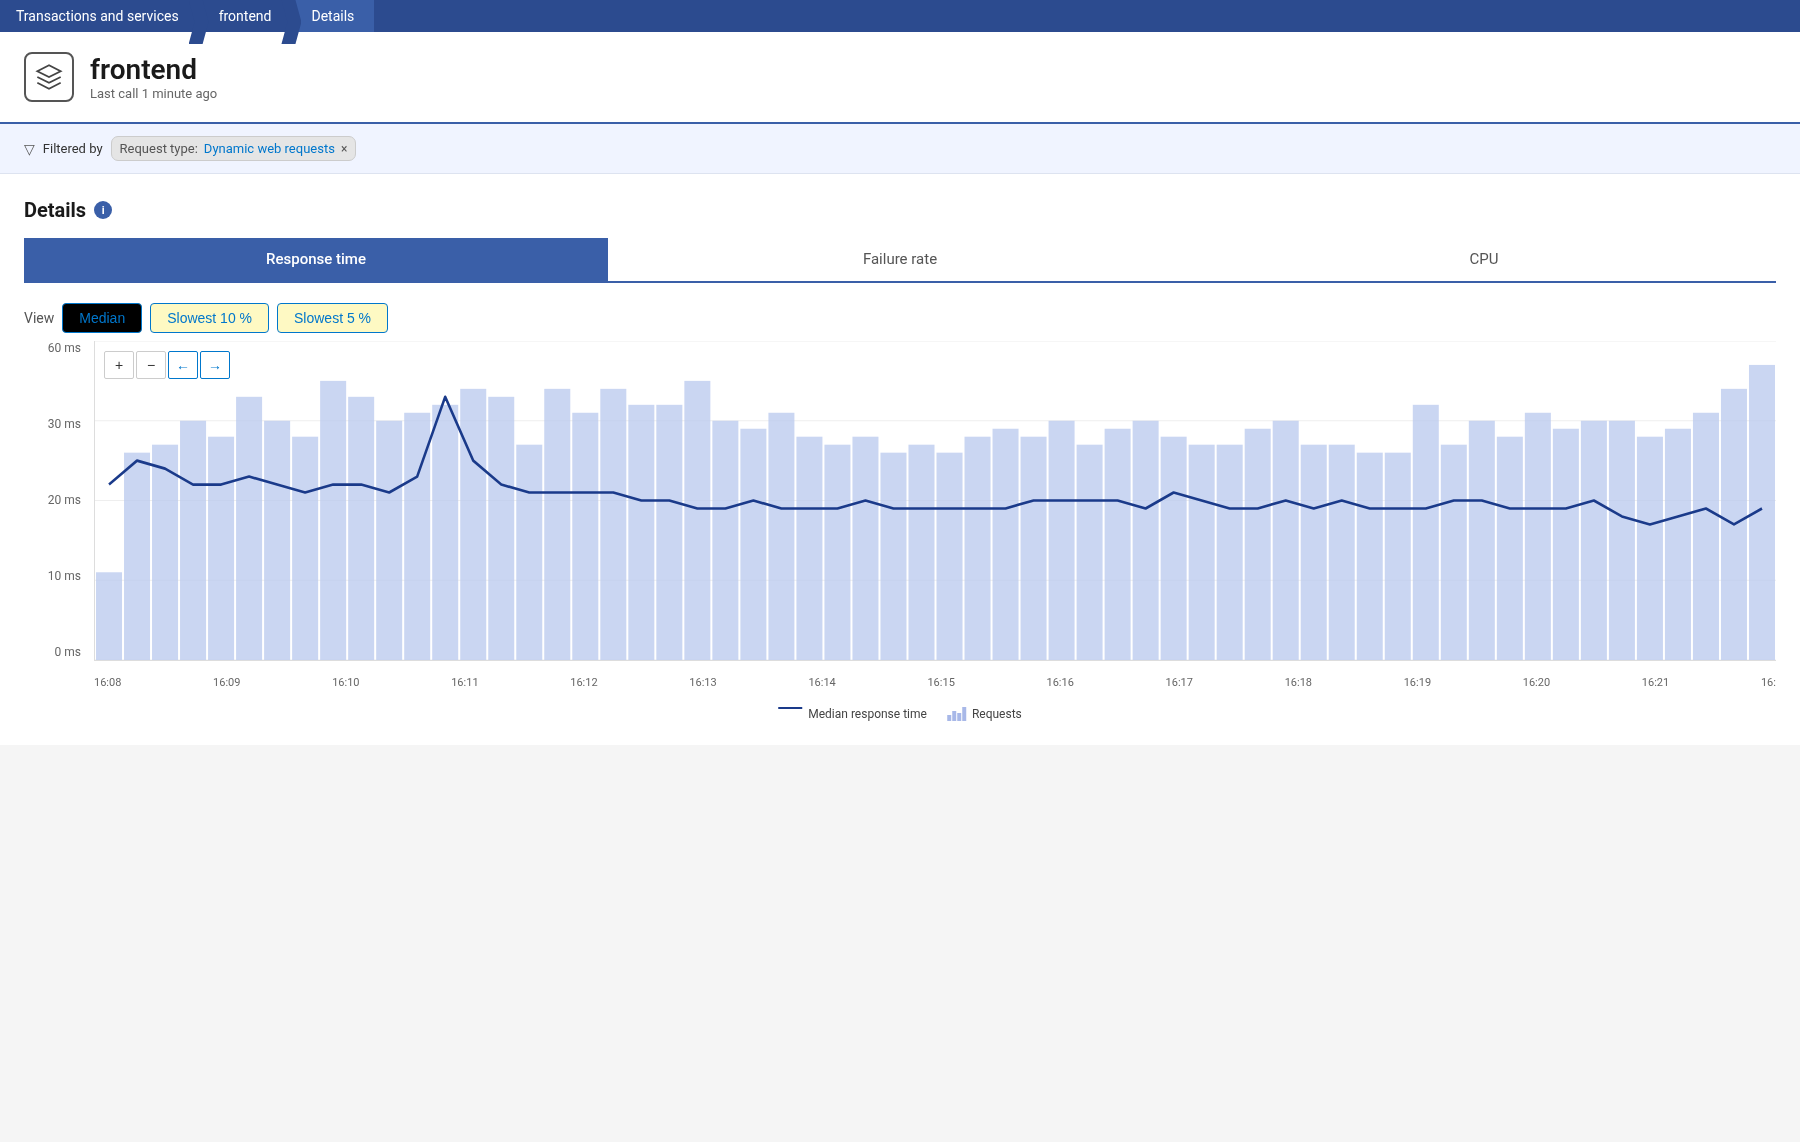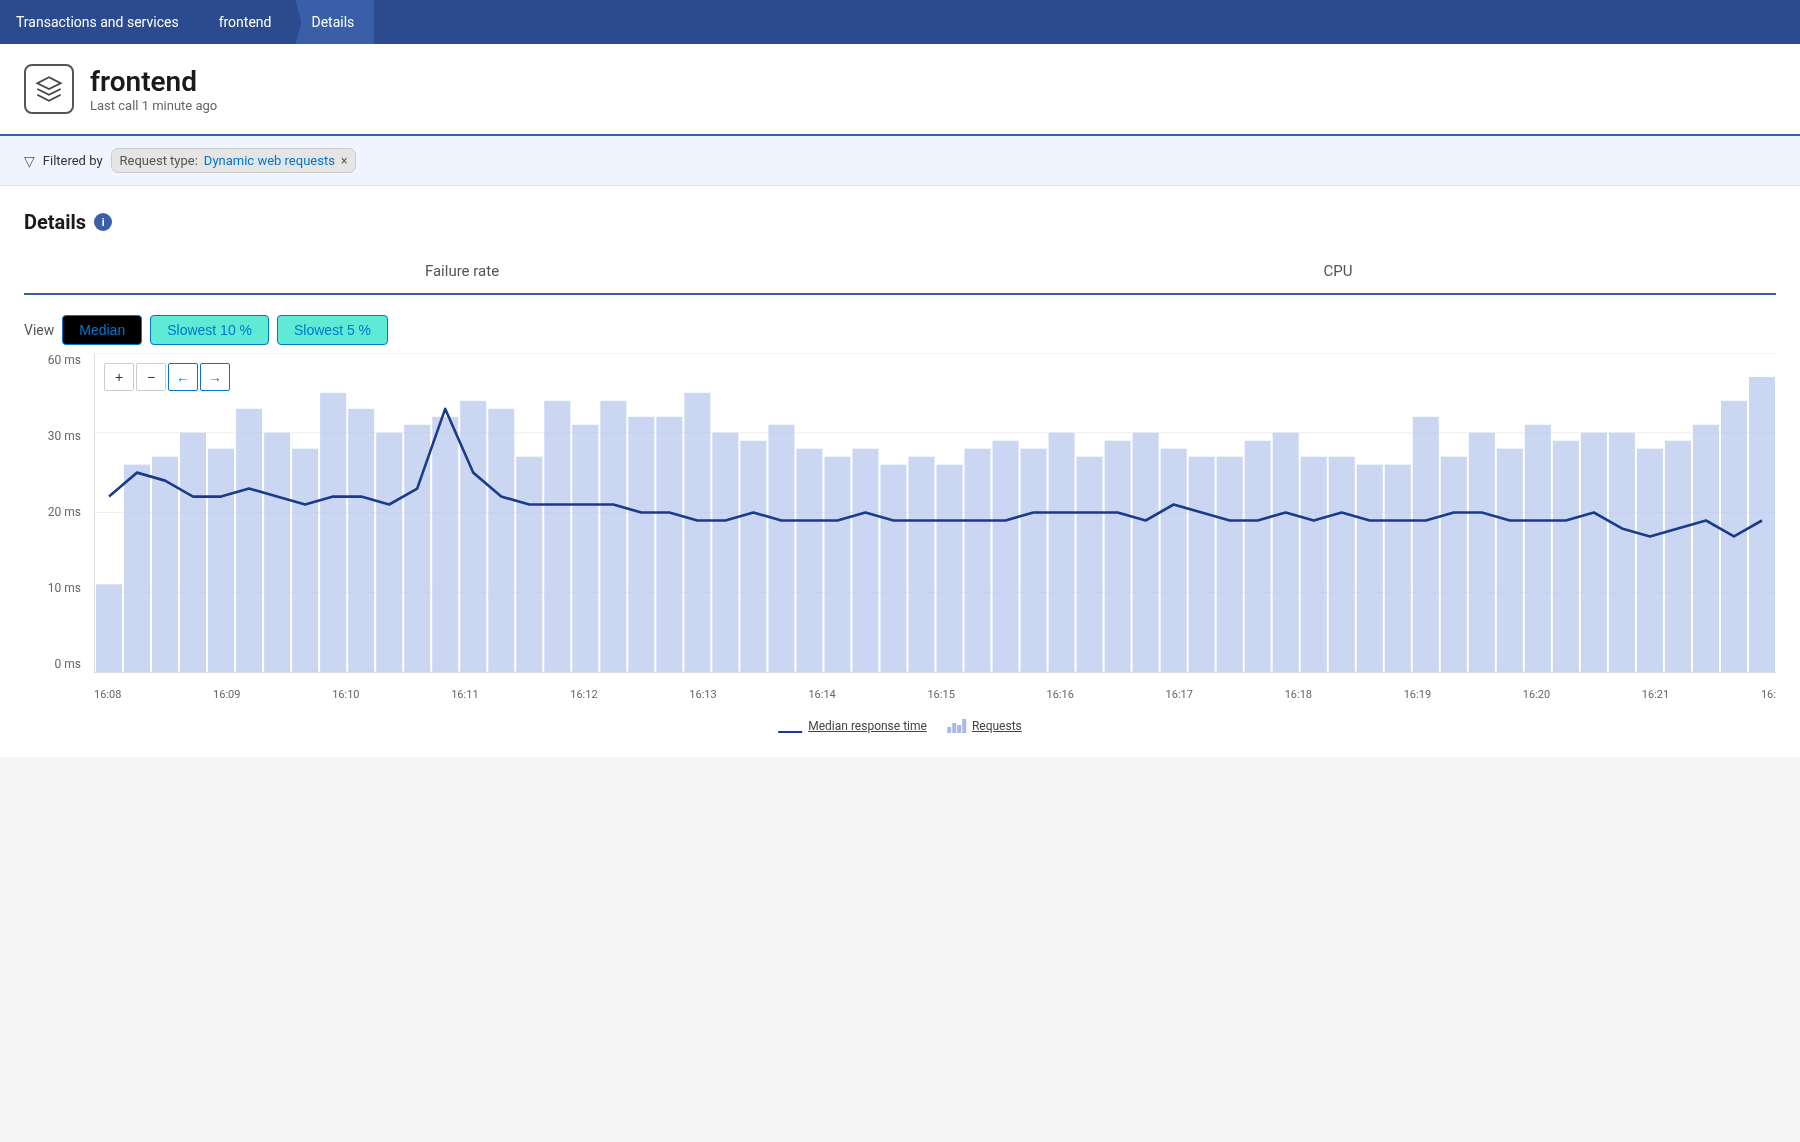--- a/index.html
+++ b/index.html
@@ -3,21 +3,21 @@
   <meta charset="utf-8">
   <style>
     * { box-sizing: border-box; margin: 0; padding: 0; }
     body { font-family: -apple-system, BlinkMacSystemFont, 'Segoe UI', Roboto, sans-serif; background: #f5f5f5; }
 
     
     .breadcrumb-nav {
       background: #2c4b8f;
       display: flex;
       align-items: stretch;
-      height: 44px;
+      height: 32px;
       padding: 0;
     }
     .breadcrumb-item {
       display: flex;
       align-items: center;
       padding: 0 20px;
       color: white;
       font-size: 14px;
       cursor: pointer;
       position: relative;
@@ -165,21 +165,21 @@
       margin-bottom: 8px;
     }
     .view-label {
       font-size: 14px;
       color: #555;
     }
     .view-btn {
       padding: 6px 16px;
       border: 1px solid #0077cc;
       border-radius: 4px;
-      background: #5eead4;
+      background: #fef9c3;
       color: #0077cc;
       font-size: 14px;
       cursor: pointer;
     }
     .view-btn.active {
       background: #000000;
       color: #0077cc;
       border-color: #0077cc;
       font-weight: 500;
     }
@@ -270,23 +270,22 @@
       left: 50%;
       transform: translateX(-50%);
       display: flex;
       align-items: center;
       gap: 20px;
       font-size: 12px;
       color: #444;
     }
     .legend-item {
       display: flex;
-      align-items: flex-end;
+      align-items: flex-start;
       gap: 6px;
-      text-decoration: underline;
     }
     .legend-line {
       width: 24px;
       height: 2px;
       background: #1a3a8a;
     }
     .legend-bar {
       display: flex;
       align-items: flex-end;
       gap: 1px;
@@ -339,20 +338,23 @@
 <div class="main-content">
 
   <div class="details-header">
     <h2>Details</h2>
     <div class="info-icon">
       <span>i</span>
     </div>
   </div>
 
   <div class="tab-bar">
+    <div class="tab active">
+      <span>Response time</span>
+    </div>
     <div class="tab">
       <span>Failure rate</span>
     </div>
     <div class="tab">
       <span>CPU</span>
     </div>
   </div>
 
   <div class="view-selector">
     <span class="view-label">View</span>

